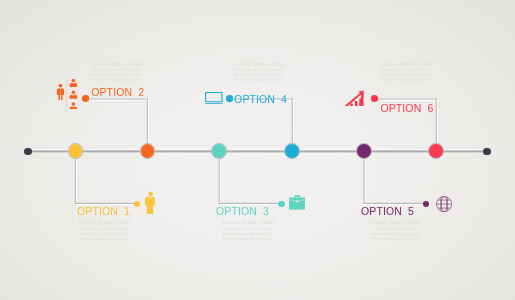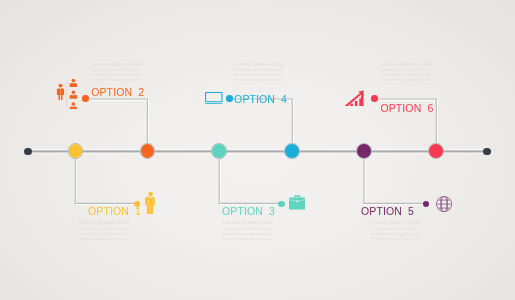--- a/index.html
+++ b/index.html
@@ -71,23 +71,23 @@
       <i style="background:#f93a52"></i>
     </div>
 
   <div class="sdot" style="left:137.2px;top:203.9px;background:#fbc130"></div>
   <div class="sdot" style="left:85.4px;top:98.6px;background:#f66620"></div>
   <div class="sdot" style="left:281.6px;top:203.9px;background:#5ed4c0"></div>
   <div class="sdot" style="left:229.4px;top:98.6px;background:#1cadd8"></div>
   <div class="sdot" style="left:426.2px;top:203.9px;background:#74296a"></div>
   <div class="sdot" style="left:374.3px;top:98.6px;background:#f93a52"></div>
 
-  <div class="opt" style="left:88px;top:206.4px;color:#fbc130"><span>OPTION</span><span class="gap">&nbsp;</span><span>1</span></div>
+  <div class="opt" style="left:77px;top:206.4px;color:#fbc130"><span>OPTION</span><span class="gap">&nbsp;</span><span>1</span></div>
   <div class="opt" style="left:91.2px;top:87.1px;color:#f66620"><span>OPTION</span><span class="gap">&nbsp;</span><span>2</span></div>
-  <div class="opt" style="left:222px;top:206.4px;color:#5ed4c0"><span>OPTION</span><span class="gap">&nbsp;</span><span>3</span></div>
+  <div class="opt" style="left:216px;top:206.4px;color:#5ed4c0"><span>OPTION</span><span class="gap">&nbsp;</span><span>3</span></div>
   <div class="opt" style="left:234.1px;top:94px;color:#1cadd8"><span>OPTION</span><span class="gap">&nbsp;</span><span>4</span></div>
   <div class="opt" style="left:361px;top:206.4px;color:#74296a"><span>OPTION</span><span class="gap">&nbsp;</span><span>5</span></div>
   <div class="opt" style="left:380.4px;top:103px;color:#f93a52"><span>OPTION</span><span class="gap">&nbsp;</span><span>6</span></div>
 
   <svg class="ico" style="left:55.9px;top:76.7px;width:22.2px;height:32.6px" viewBox="0 0 222 326" shape-rendering="geometricPrecision">
     <path d="M124 30 h-10 a7 7 0 0 0 -7 7 v256 a7 7 0 0 0 7 7 h10" fill="none" stroke="#fac9b0" stroke-width="7"></path>
     <path d="M104 163 h22" stroke="#fac9b0" stroke-width="6.5"></path>
     <g fill="#f66620">
       <circle cx="45" cy="86" r="19"></circle>
       <path d="M18 114 h54 a9 9 0 0 1 9 9 v56 h-16 v52 h-15 v-52 h-10 v52 h-15 v-52 h-16 v-56 a9 9 0 0 1 9 -9 z"></path>

